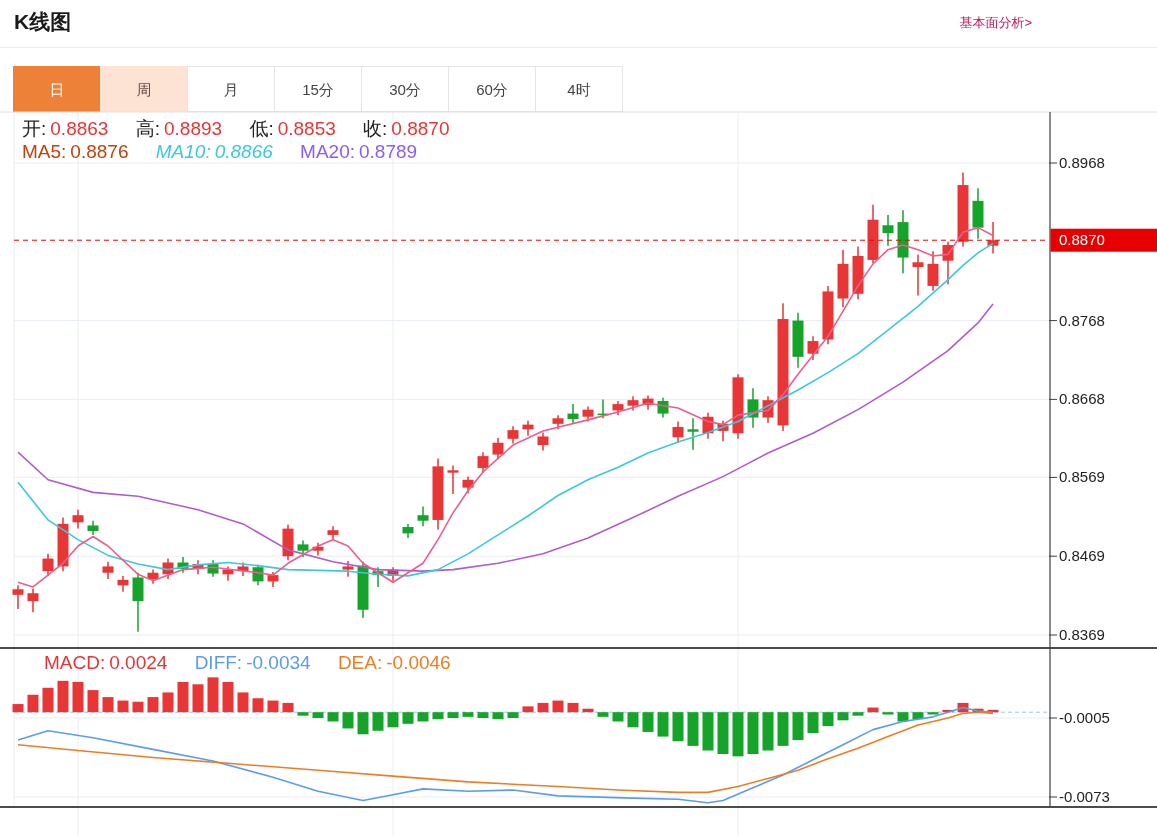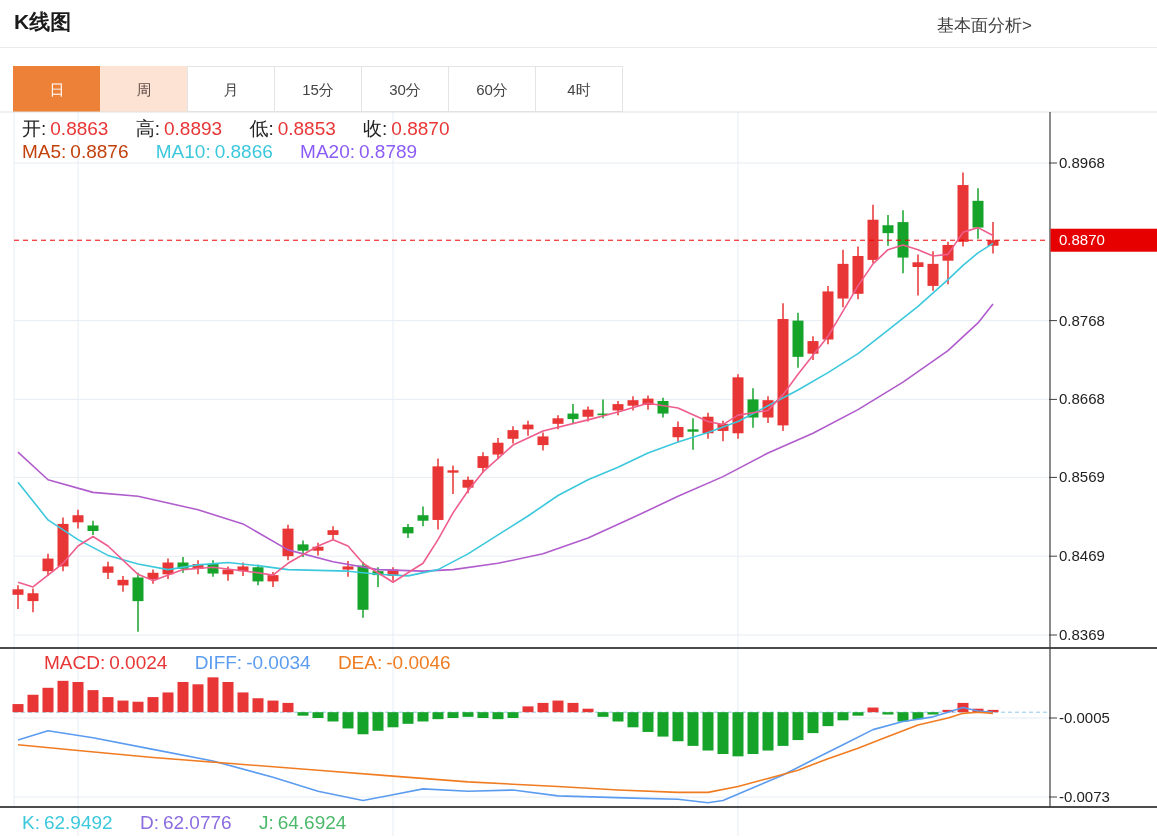--- a/index.html
+++ b/index.html
@@ -1,33 +1,33 @@
 <!DOCTYPE html>
 <html><head>
 <meta charset="utf-8">
 <style>
   html,body{margin:0;padding:0;background:#fff;width:1157px;height:837px;overflow:hidden;
     font-family:"Liberation Sans","DejaVu Sans",sans-serif;}
   .stage{position:relative;width:1048px;height:837px;}
   .page-title{position:absolute;left:14px;top:8px;font-size:21px;font-weight:bold;color:#1a1a1a;}
-  .fund-link{position:absolute;right:16px;top:14px;font-size:17px;color:#404040;text-decoration:none;cursor:pointer;}
+  .fund-link{position:absolute;right:16px;top:14px;font-size:13px;color:#be185d;text-decoration:none;cursor:pointer;}
   .hr1{position:absolute;left:0;top:47px;width:1157px;border-top:1px solid #ebebeb;}
   .tabs{position:absolute;left:14px;top:66px;display:flex;}
   .tab{width:88px;height:46px;line-height:46px;text-align:center;font-size:15px;color:#444;
     background:#fff;border:1px solid #e4e4e4;margin-left:-1px;box-sizing:border-box;cursor:pointer;}
   .tab.active{background:#ed8137;border-color:#ed8137;color:#fff;}
   .tab.hl{background:#fce3d4;border-color:#fce3d4;color:#63504a;}
   svg{position:absolute;left:0;top:0;}
   .legend{position:absolute;font-size:19px;white-space:nowrap;}
   .legend span{margin-right:4px;}
   .lg-gap{display:inline-block;width:14px;}
   .c-dark{color:#222;}
   .c-red{color:#e83535;}
   .c-pink{color:#c2410c;}
-  .c-cyan{color:#3cc8dc;}
+  .c-cyan{color:#3cc8dc;font-style:italic;}
   .c-purple{color:#8b5cf6;text-align:right;}
   .c-blue{color:#5b9cf0;}
   .c-orange{color:#f07c22;}
   .c-dpurple{color:#8b6be0;}
   .c-green{color:#4cb96a;}
 </style>
 </head>
 <body>
 
 <div class="stage">
@@ -300,19 +300,14 @@
     <span class="c-cyan">MA10:</span><span class="c-cyan">0.8866</span><span class="lg-gap"></span>
     <span class="c-purple">MA20:</span><span class="c-purple">0.8789</span>
   </div>
 
   <div class="legend" style="left:44px;top:652px;">
     <span class="c-red">MACD:</span><span class="c-red">0.0024</span><span class="lg-gap"></span>
     <span class="c-blue">DIFF:</span><span class="c-blue">-0.0034</span><span class="lg-gap"></span>
     <span class="c-orange">DEA:</span><span class="c-orange">-0.0046</span>
   </div>
 
-  <div class="legend" style="left:22px;top:812px;">
-    <span class="c-cyan">K:</span><span class="c-cyan">62.9492</span><span class="lg-gap"></span>
-    <span class="c-dpurple">D:</span><span class="c-dpurple">62.0776</span><span class="lg-gap"></span>
-    <span class="c-green">J:</span><span class="c-green">64.6924</span>
-  </div>
 
 </div>
 
 </body></html>

